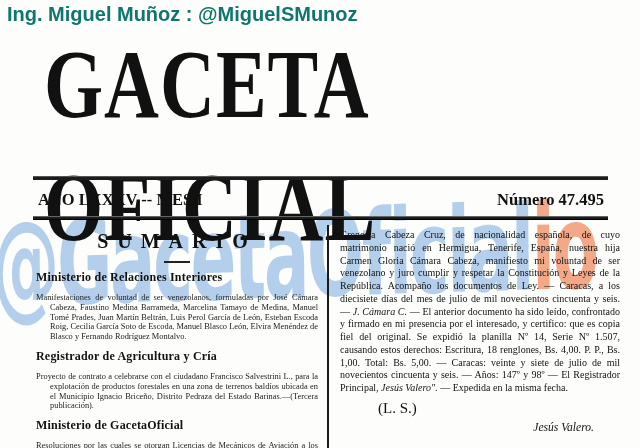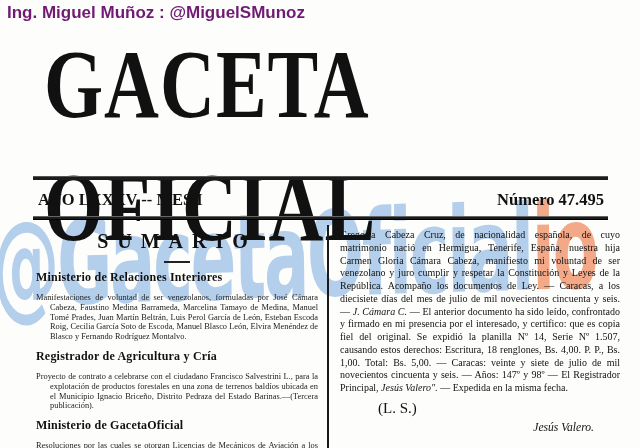--- a/index.html
+++ b/index.html
@@ -27,21 +27,21 @@
     user-select:none;
   }
   .wm-blue{color:#a8c8e9;opacity:.85;}
   .wm-orange{color:#f3a17c;opacity:.9;}
 
   .content{position:relative;z-index:1;}
 
   .annotation{
     position:absolute;top:3px;left:7px;
     font-family:"Liberation Sans", sans-serif;
-    font-weight:bold;font-size:17px;color:#701a75;
+    font-weight:bold;font-size:20px;color:#0f766e;
   }
 
   .masthead{
     position:absolute;top:22px;left:0;width:506px;text-align:left;margin-left:44px;
   }
   .masthead-title{
     display:inline-block;
     font-weight:bold;font-size:76px;line-height:96px;
     letter-spacing:1px;word-spacing:26px;
     transform:scaleY(1.28);transform-origin:center top;

